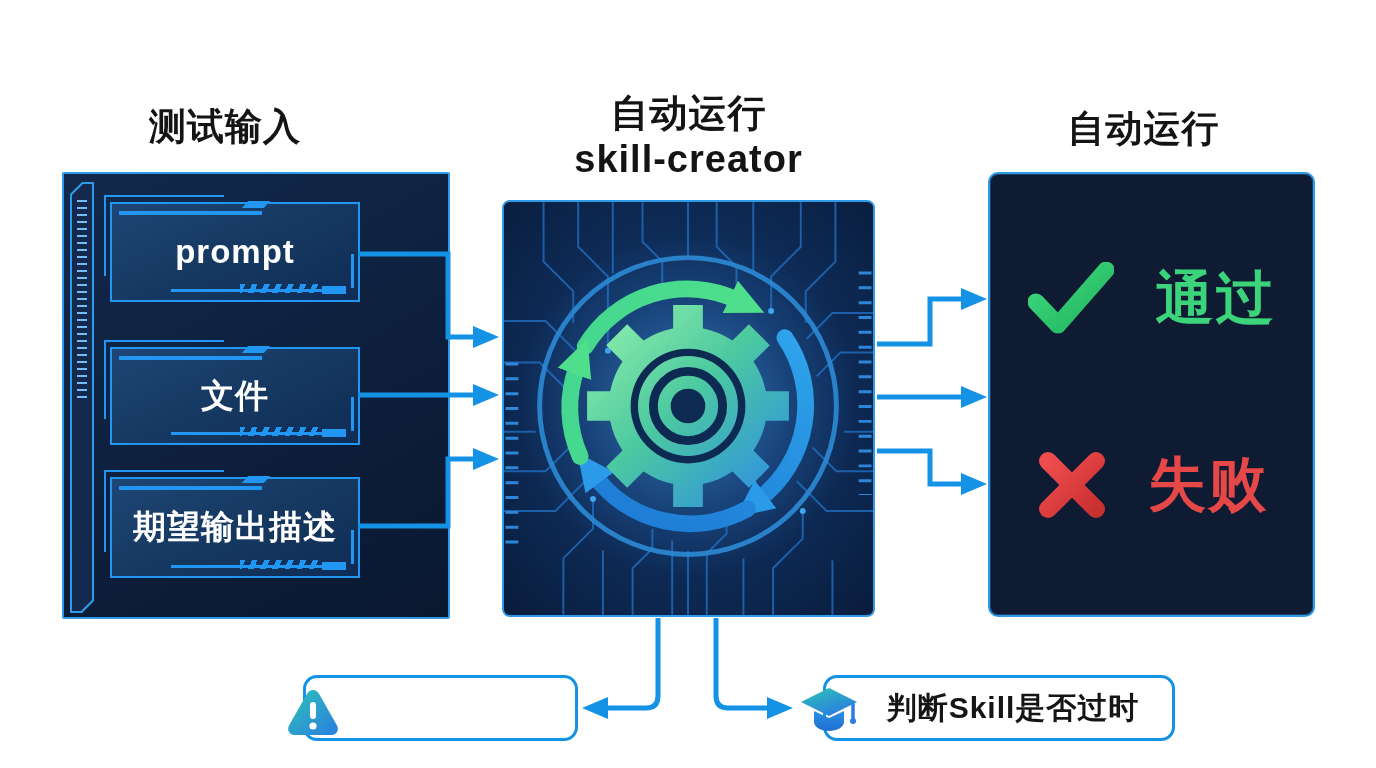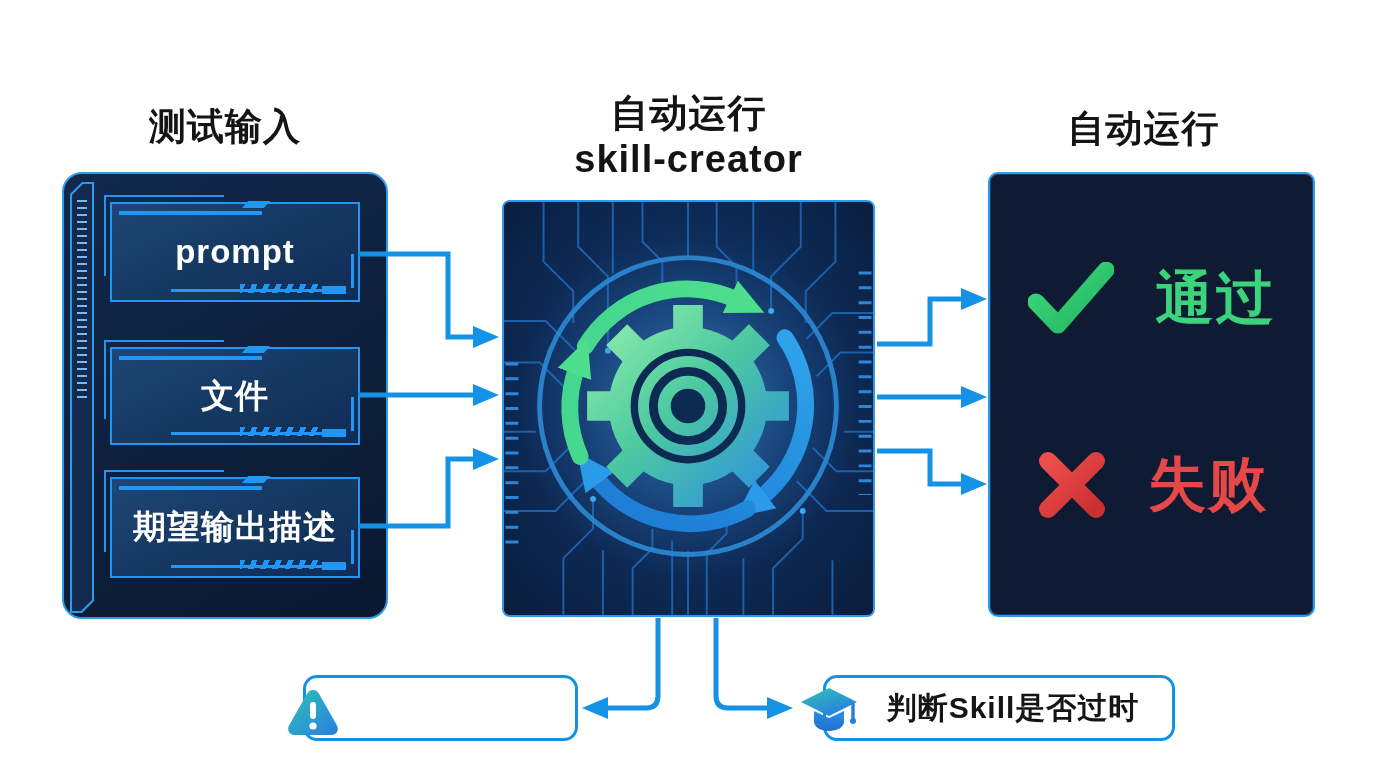--- a/index.html
+++ b/index.html
@@ -8,21 +8,21 @@
     font-family:"Liberation Sans","DejaVu Sans",sans-serif;
     margin-top:24px;
   }
   
   .hdr{position:absolute;text-align:center;color:var(--heading-text);font-weight:800;letter-spacing:1px;}
   .hdr-left{left:62px;top:78px;width:326px;font-size:37px;}
   .hdr-center{left:502px;top:66px;width:373px;font-size:38px;line-height:46px;}
   .hdr-right{left:980px;top:80px;width:327px;font-size:37px;}
   
   .panel{position:absolute;border:2px solid var(--panel-border);box-sizing:border-box;}
-  .left-panel{left:62px;top:148px;width:326px;height:447px;border-radius:20px;
+  .left-panel{left:62px;top:148px;width:388px;height:447px;border-radius:2px;
     background:linear-gradient(150deg,#12294d 0%,var(--left-panel-bg) 55%,#0a1830 100%);}
   .center-panel{left:502px;top:176px;width:373px;height:417px;border-radius:8px;
     background:var(--center-panel-bg);overflow:hidden;}
   .right-panel{left:988px;top:148px;width:327px;height:445px;border-radius:10px;
     background:var(--right-panel-bg);box-shadow:0 0 0 1px rgba(80,170,255,.25) inset;}
   
   .ruler{position:absolute;left:6px;top:8px;width:24px;height:431px;background:var(--panel-border);
     clip-path:polygon(12px 0,100% 0,100% calc(100% - 12px),calc(100% - 12px) 100%,0 100%,0 12px);}
   .ruler-inner{position:absolute;inset:2px;background:#13294d;
     clip-path:polygon(11px 0,100% 0,100% calc(100% - 11px),calc(100% - 11px) 100%,0 100%,0 11px);}

